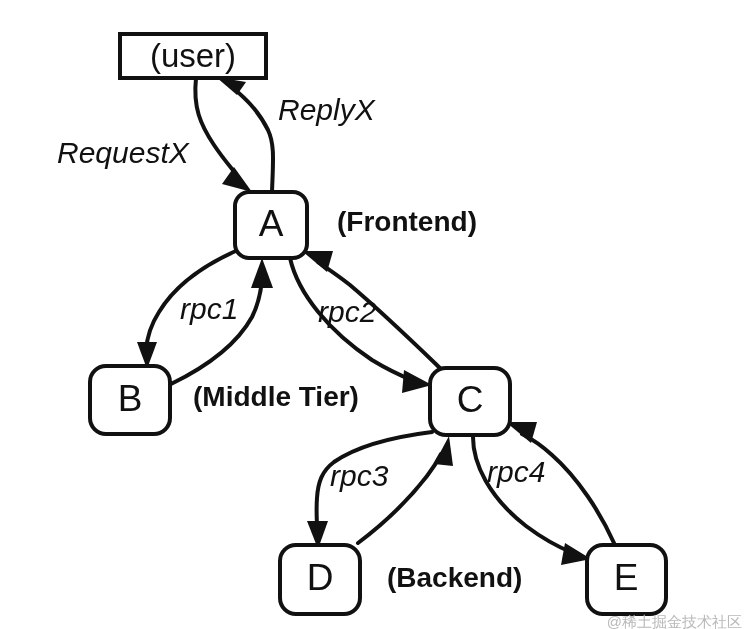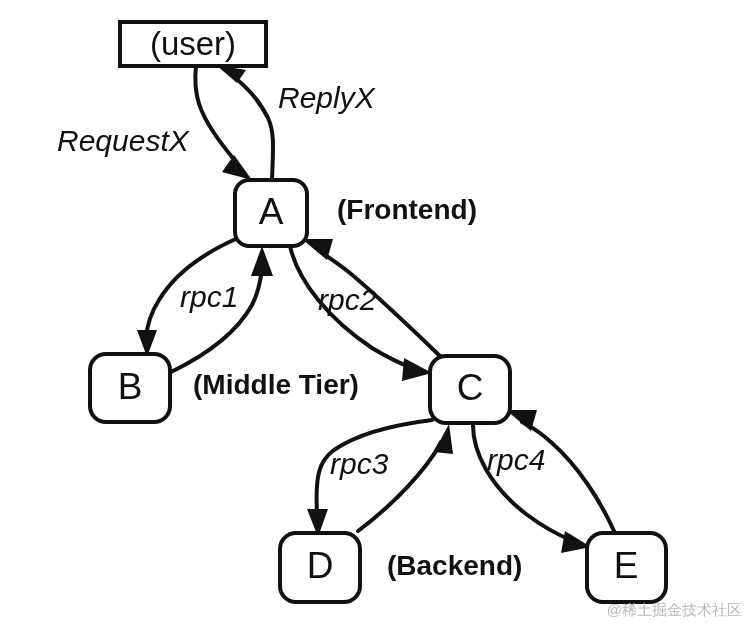--- a/index.html
+++ b/index.html
@@ -10,21 +10,21 @@
   body {
     width: 753px;
     height: 629px;
     font-family: "Liberation Sans", sans-serif;
     position: relative;
     overflow: hidden;
   }
   #diagram-root {
     position: absolute;
     left: 0;
-    top: 0;
+    top: 12px;
     width: 753px;
     height: 560px;
   }
   svg {
     display: block;
   }
   .node-shape {
     fill: #ffffff;
     stroke: #111111;
     stroke-width: 4;

